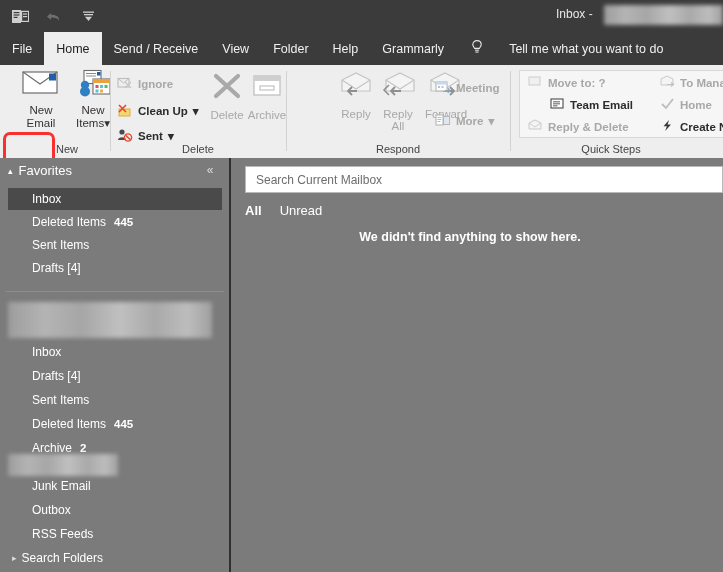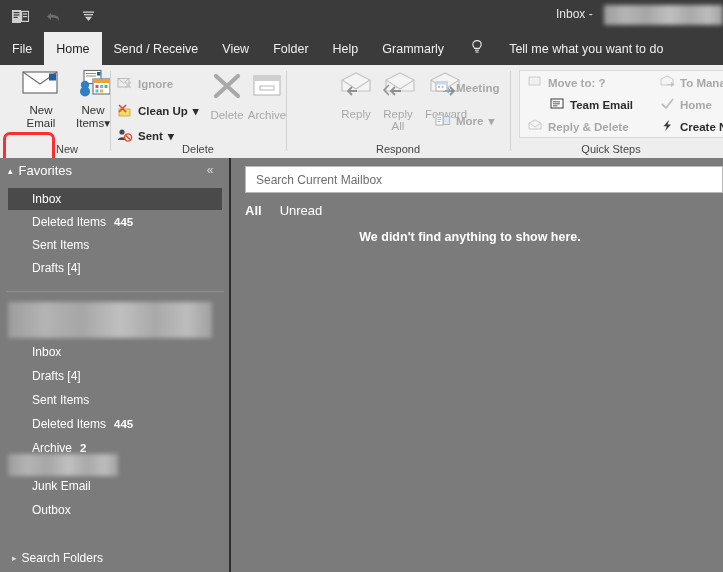--- a/index.html
+++ b/index.html
@@ -475,20 +475,24 @@
     <div class="acct-redact redact" style="top:296px;height:22px;width:110px;"></div>
 
     <div class="navitem" style="top:317px;">
       <span>Junk Email</span>
       <span class="count"></span>
     </div>
     <div class="navitem" style="top:341px;">
       <span>Outbox</span>
       <span class="count"></span>
     </div>
+    <div class="navitem" style="top:365px;">
+      <span>RSS Feeds</span>
+      <span class="count"></span>
+    </div>
     <div class="navitem" style="top:389px;padding-left:4px;gap:5px;">
       <span style="font-size:9px;color:#dcdcdc;">▸</span>
       <span>Search Folders</span>
     </div>
   </div>
 
   <div class="vsplit"></div>
 
   <div class="mainpane">
     <div class="searchbox">Search Current Mailbox</div>

